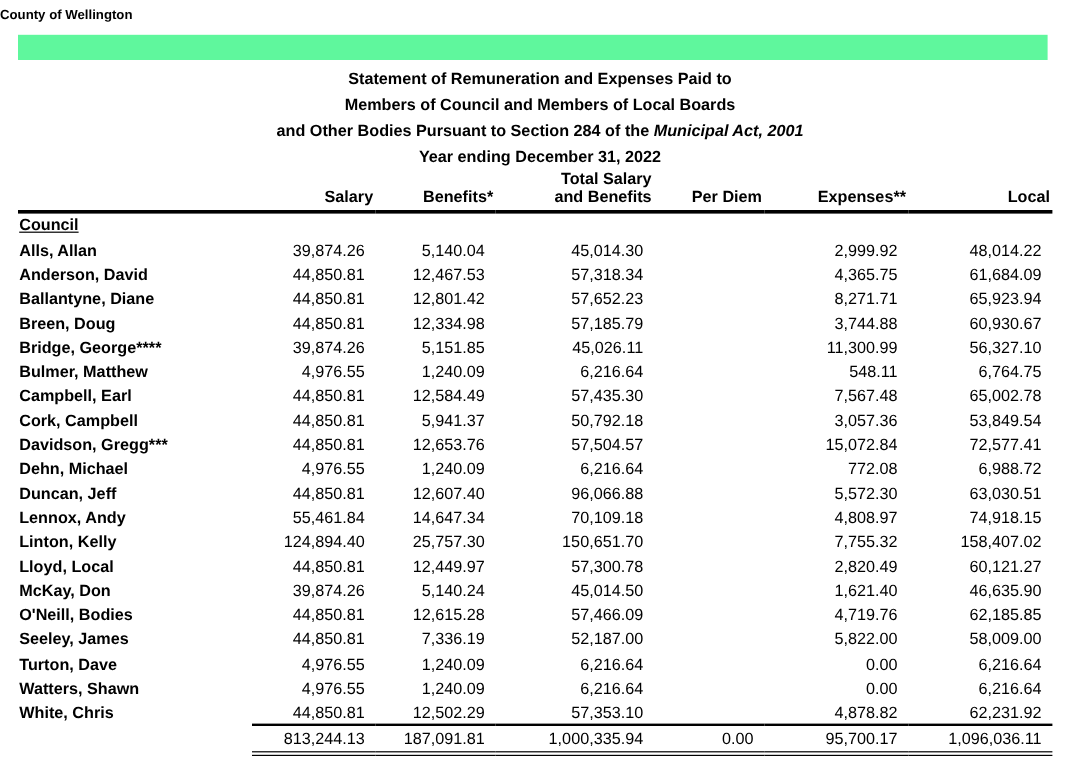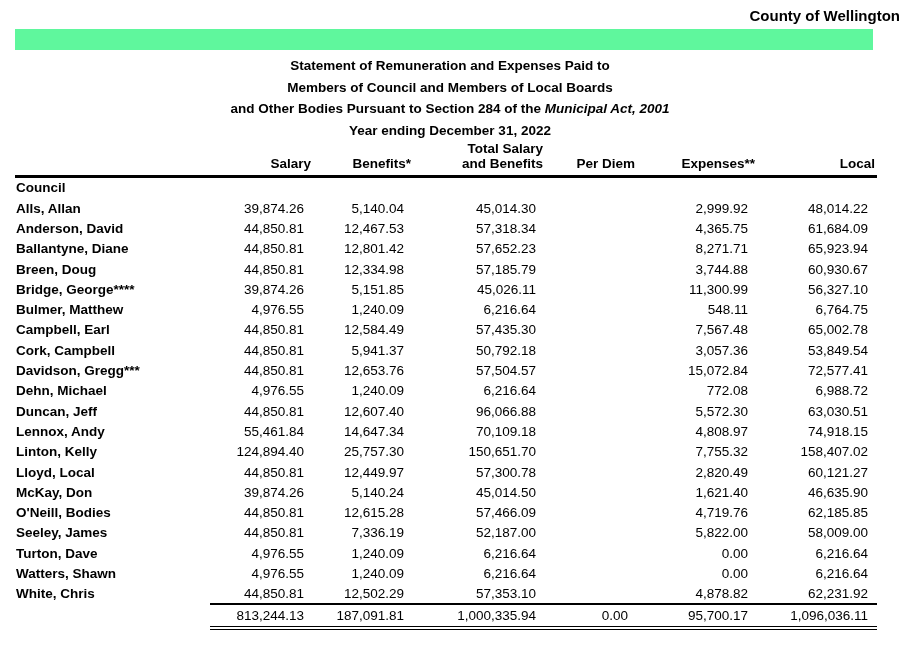--- a/index.html
+++ b/index.html
@@ -6,21 +6,21 @@
   html,body { background:#fff; }
   body {
     width:900px; height:650px;
     font-family:"Liberation Sans", sans-serif;
     color:#000; position:relative; overflow:hidden;
   }
   .doc { position:relative; width:900px; height:650px; background:#fff; }
 
   .doc-title {
     position:absolute; top:7px; left:0; width:100%;
-    text-align:right; font-weight:bold; font-size:15px;
+    text-align:left; font-weight:bold; font-size:11px;
   }
   .highlight-bar {
     position:absolute; top:29px; left:15px;
     width:858px; height:21px;
   }
   .subtitle-block {
     position:absolute; top:55px; left:0; width:100%;
     text-align:center; font-weight:bold; font-size:13.5px; line-height:21.5px;
   }
   .subtitle-block .italic { font-style:italic; }
@@ -37,21 +37,21 @@
   col.c5 { width:92px; }
   col.c6 { width:120px; }
   col.c7 { width:120px; }
 
   thead th {
     font-weight:bold; text-align:right; vertical-align:bottom;
     height:41px; padding:0 2px 3px 2px;
     border-bottom:3px solid #000; line-height:15.5px;
   }
   td.section-cell {
-    font-weight:bold; 
+    font-weight:bold; text-decoration:underline;
     height:22px; vertical-align:middle; padding-left:1px;
   }
   tbody td { height:20.3px; vertical-align:middle; white-space:nowrap; }
   td.c-name { text-align:left; padding-left:1px;font-weight:bold; }
   td.c-num  { text-align:right; padding-right:9px; }
 
   tr.totals-row td { height:24px; vertical-align:middle; }
   tr.totals-row td.t-num {
     border-top:2px solid #000;
     border-bottom:4px double #000;

